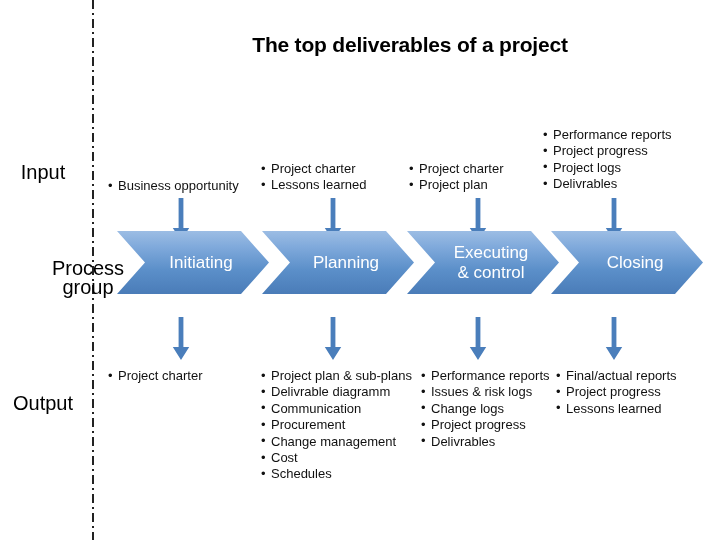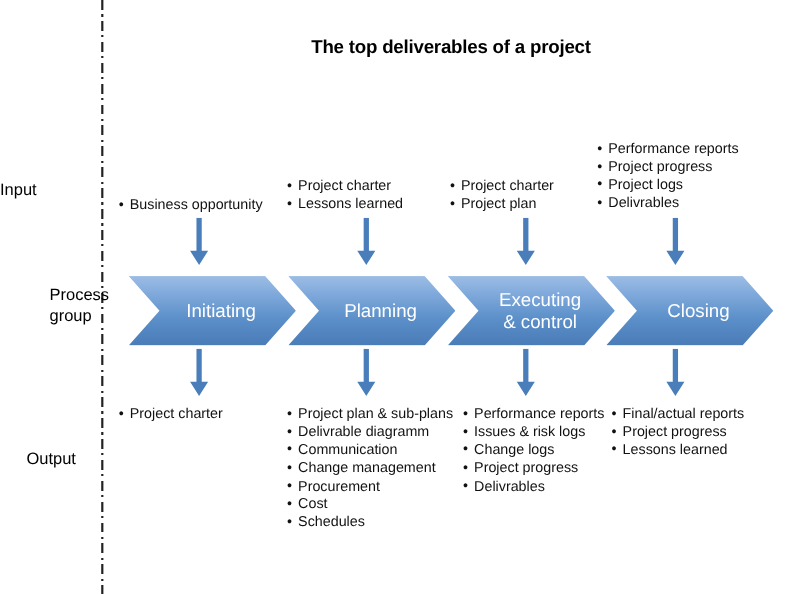--- a/index.html
+++ b/index.html
@@ -20,21 +20,21 @@
     height: 540px;
   }
 
   
   #diagram-title {
     position: absolute;
     left: 110px;
     top: 33px;
     width: 600px;
     text-align: center;
-    font-size: 17px;
+    font-size: 21px;
     font-weight: bold;
     letter-spacing: -0.2px;
     color: #000;
   }
 
   
   #divider {
     position: absolute;
     left: 92px;
     top: 0px;
@@ -50,33 +50,34 @@
       #222 13px, #222 15px,
       rgba(0,0,0,0) 15px, rgba(0,0,0,0) 19px
     );
     width: 1.6px;
   }
 
   
   .row-label {
     position: absolute;
     width: 86px;
-    font-size: 15px;
+    text-align: center;
+    font-size: 20px;
     line-height: 19px;
     color: #000;
   }
   #label-input  { left: 0px; top: 163px; }
   #label-process{ left: 0px; top: 259px; padding-left: 45px; }
-  #label-output { left: 0px; top: 408px; padding-left: 24px; }
+  #label-output { left: 0px; top: 394px; }
 
   
   #chevron-band {
     position: absolute;
     left: 0px;
-    top: 251px;
+    top: 231px;
     width: 612px;
     height: 66px;
   }
   .chevron {
     position: absolute;
     top: 0px;
     height: 63px;
     background: linear-gradient(to bottom, #9cbde4 0%, #7fa9db 26%, #5b8fc9 62%, #4a7cb8 100%);
     display: flex;
     align-items: center;
@@ -218,22 +219,22 @@
       </svg>
   </div>
 
   <div class="bullet-list" id="outputs-1" style="left:108px; top:368px;">
       <div class="bullet-item">Project charter</div>
     </div>
   <div class="bullet-list" id="outputs-2" style="left:261px; top:368px;">
       <div class="bullet-item">Project plan &amp; sub-plans</div>
       <div class="bullet-item">Delivrable diagramm</div>
       <div class="bullet-item">Communication</div>
+      <div class="bullet-item">Procurement</div>
       <div class="bullet-item">Change management</div>
-      <div class="bullet-item">Procurement</div>
       <div class="bullet-item">Cost</div>
       <div class="bullet-item">Schedules</div>
     </div>
   <div class="bullet-list" id="outputs-3" style="left:421px; top:368px;">
       <div class="bullet-item">Performance reports</div>
       <div class="bullet-item">Issues &amp; risk logs</div>
       <div class="bullet-item">Change logs</div>
       <div class="bullet-item">Project progress</div>
       <div class="bullet-item">Delivrables</div>
     </div>

